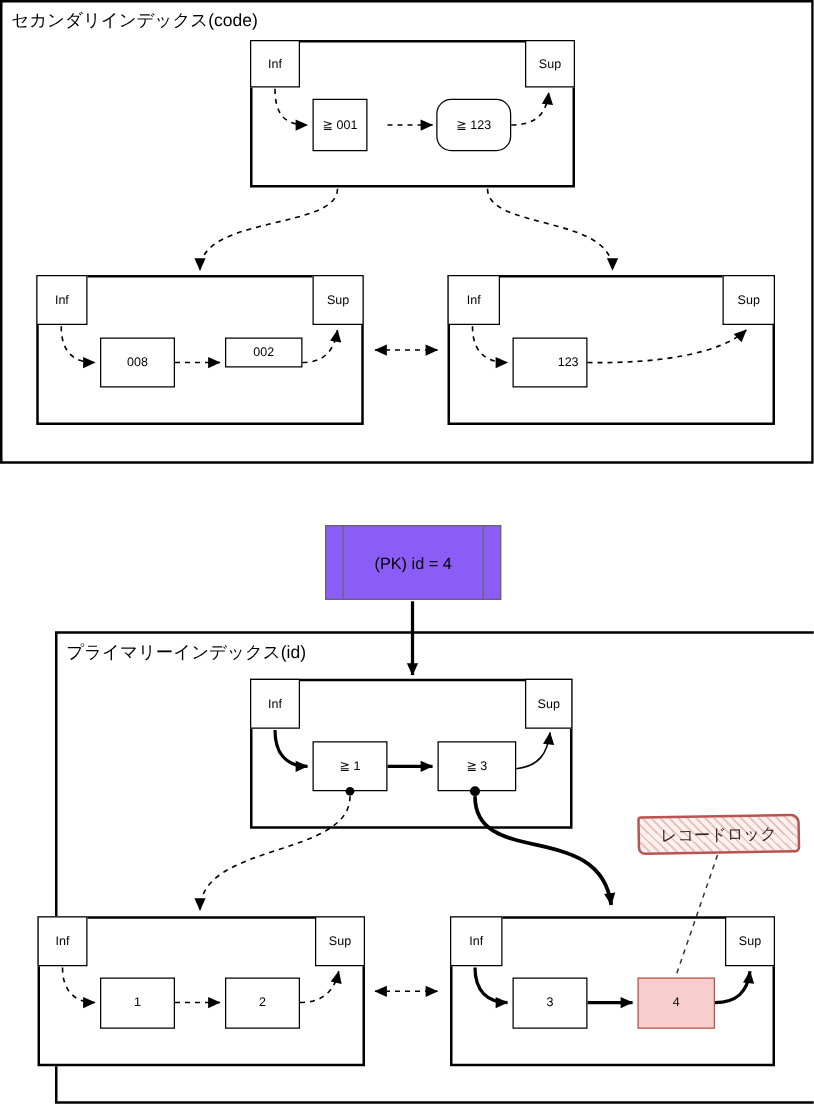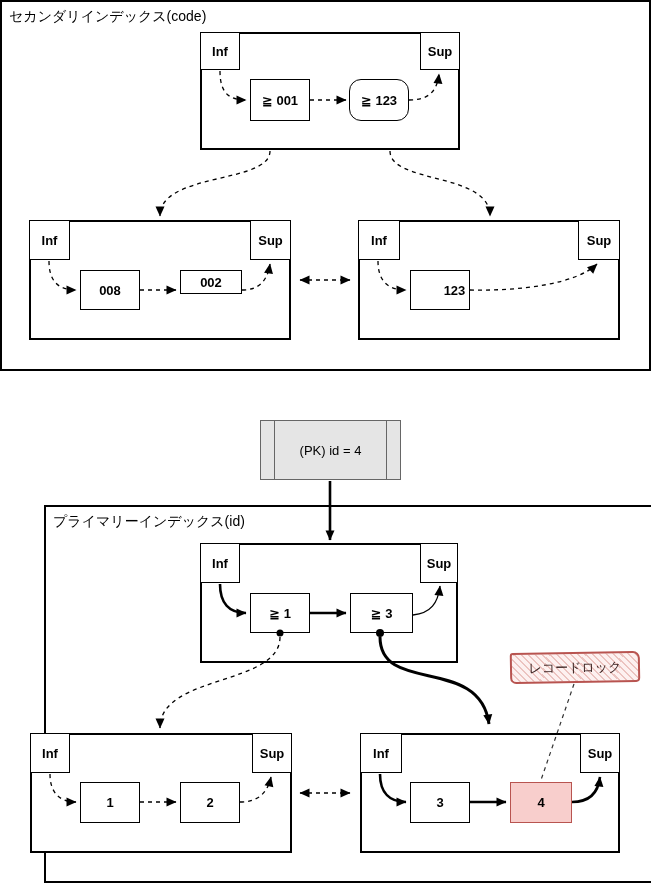--- a/index.html
+++ b/index.html
@@ -1,23 +1,23 @@
 <!DOCTYPE html>
 <html><head>
 <meta charset="utf-8">
 <style>
   html,body{margin:0;padding:0;background:#fff;}
   body{width:651px;height:885px;position:relative;font-family:"Liberation Sans","DejaVu Sans",sans-serif;color:#000;}
   .container{position:absolute;border:2px solid #000;background:#fff;box-sizing:border-box;z-index:1;}
   .container-title{position:absolute;top:6px;left:7px;font-size:14px;white-space:nowrap;}
   .node{position:absolute;border:2px solid #000;background:#fff;box-sizing:border-box;z-index:2;}
   .cell{position:absolute;border:1.5px solid #000;background:#fff;box-sizing:border-box;
-        display:flex;align-items:center;justify-content:center;font-size:13px;z-index:3;font-weight:bold;}
+        display:flex;align-items:center;justify-content:center;font-size:10px;z-index:3;}
   .cell.locked{background:#f8cecc;border-color:#b85450;}
-  .pk-box{position:absolute;left:260px;top:420px;width:141px;height:60px;background:#e5e5e5;
+  .pk-box{position:absolute;left:260px;top:420px;width:141px;height:60px;background:#8b5cf6;
           border:1.5px solid #666666;box-sizing:border-box;display:flex;align-items:center;justify-content:center;
           font-size:13px;z-index:3;}
   .pk-bar{position:absolute;top:0;bottom:0;width:0;border-left:1.5px solid #666666;}
   .pk-bar.l{left:13px;} .pk-bar.r{right:13px;}
   .record-lock{position:absolute;left:510px;top:652px;width:130px;height:31px;box-sizing:border-box;
                border:2px solid #b85450;border-radius:3px 7px 4px 6px;transform:rotate(-1deg);
                background-color:#fdf1f0;
                background-image:repeating-linear-gradient(45deg,rgba(203,110,102,0.35) 0px,rgba(203,110,102,0.35) 1.5px,rgba(0,0,0,0) 1.5px,rgba(0,0,0,0) 5px);
                display:flex;align-items:center;justify-content:center;font-size:13px;color:#3d2523;z-index:3;}
   svg.connectors{position:absolute;left:0;top:0;z-index:10;pointer-events:none;}
@@ -25,21 +25,21 @@
 </head>
 <body>
 
 <div class="container" style="left:0;top:0;width:651px;height:371px;padding-left:46px;">
   <div class="container-title">セカンダリインデックス(code)</div>
 </div>
 
 <div class="node" style="left:200px;top:32px;width:260px;height:118px;"></div>
 <div class="cell" style="left:200px;top:32px;width:40px;height:38px;">Inf</div>
 <div class="cell" style="left:420px;top:32px;width:40px;height:38px;">Sup</div>
-<div class="cell" style="left:250px;top:79px;width:60px;height:42px;">≧ 001</div>
+<div class="cell" style="left:250px;top:79px;width:44px;height:42px;">≧ 001</div>
 <div class="cell" style="left:349px;top:79px;width:60px;height:42px;border-radius:12px;">≧ 123</div>
 
 <div class="node" style="left:29px;top:220px;width:262px;height:120px;"></div>
 <div class="cell" style="left:29px;top:220px;width:41px;height:40px;">Inf</div>
 <div class="cell" style="left:250px;top:220px;width:41px;height:40px;">Sup</div>
 <div class="cell" style="left:80px;top:270px;width:60px;height:40px;">008</div>
 <div class="cell" style="left:180px;top:270px;width:62px;height:24px;">002</div>
 
 <div class="node" style="left:358px;top:220px;width:262px;height:120px;"></div>
 <div class="cell" style="left:358px;top:220px;width:42px;height:40px;">Inf</div>

